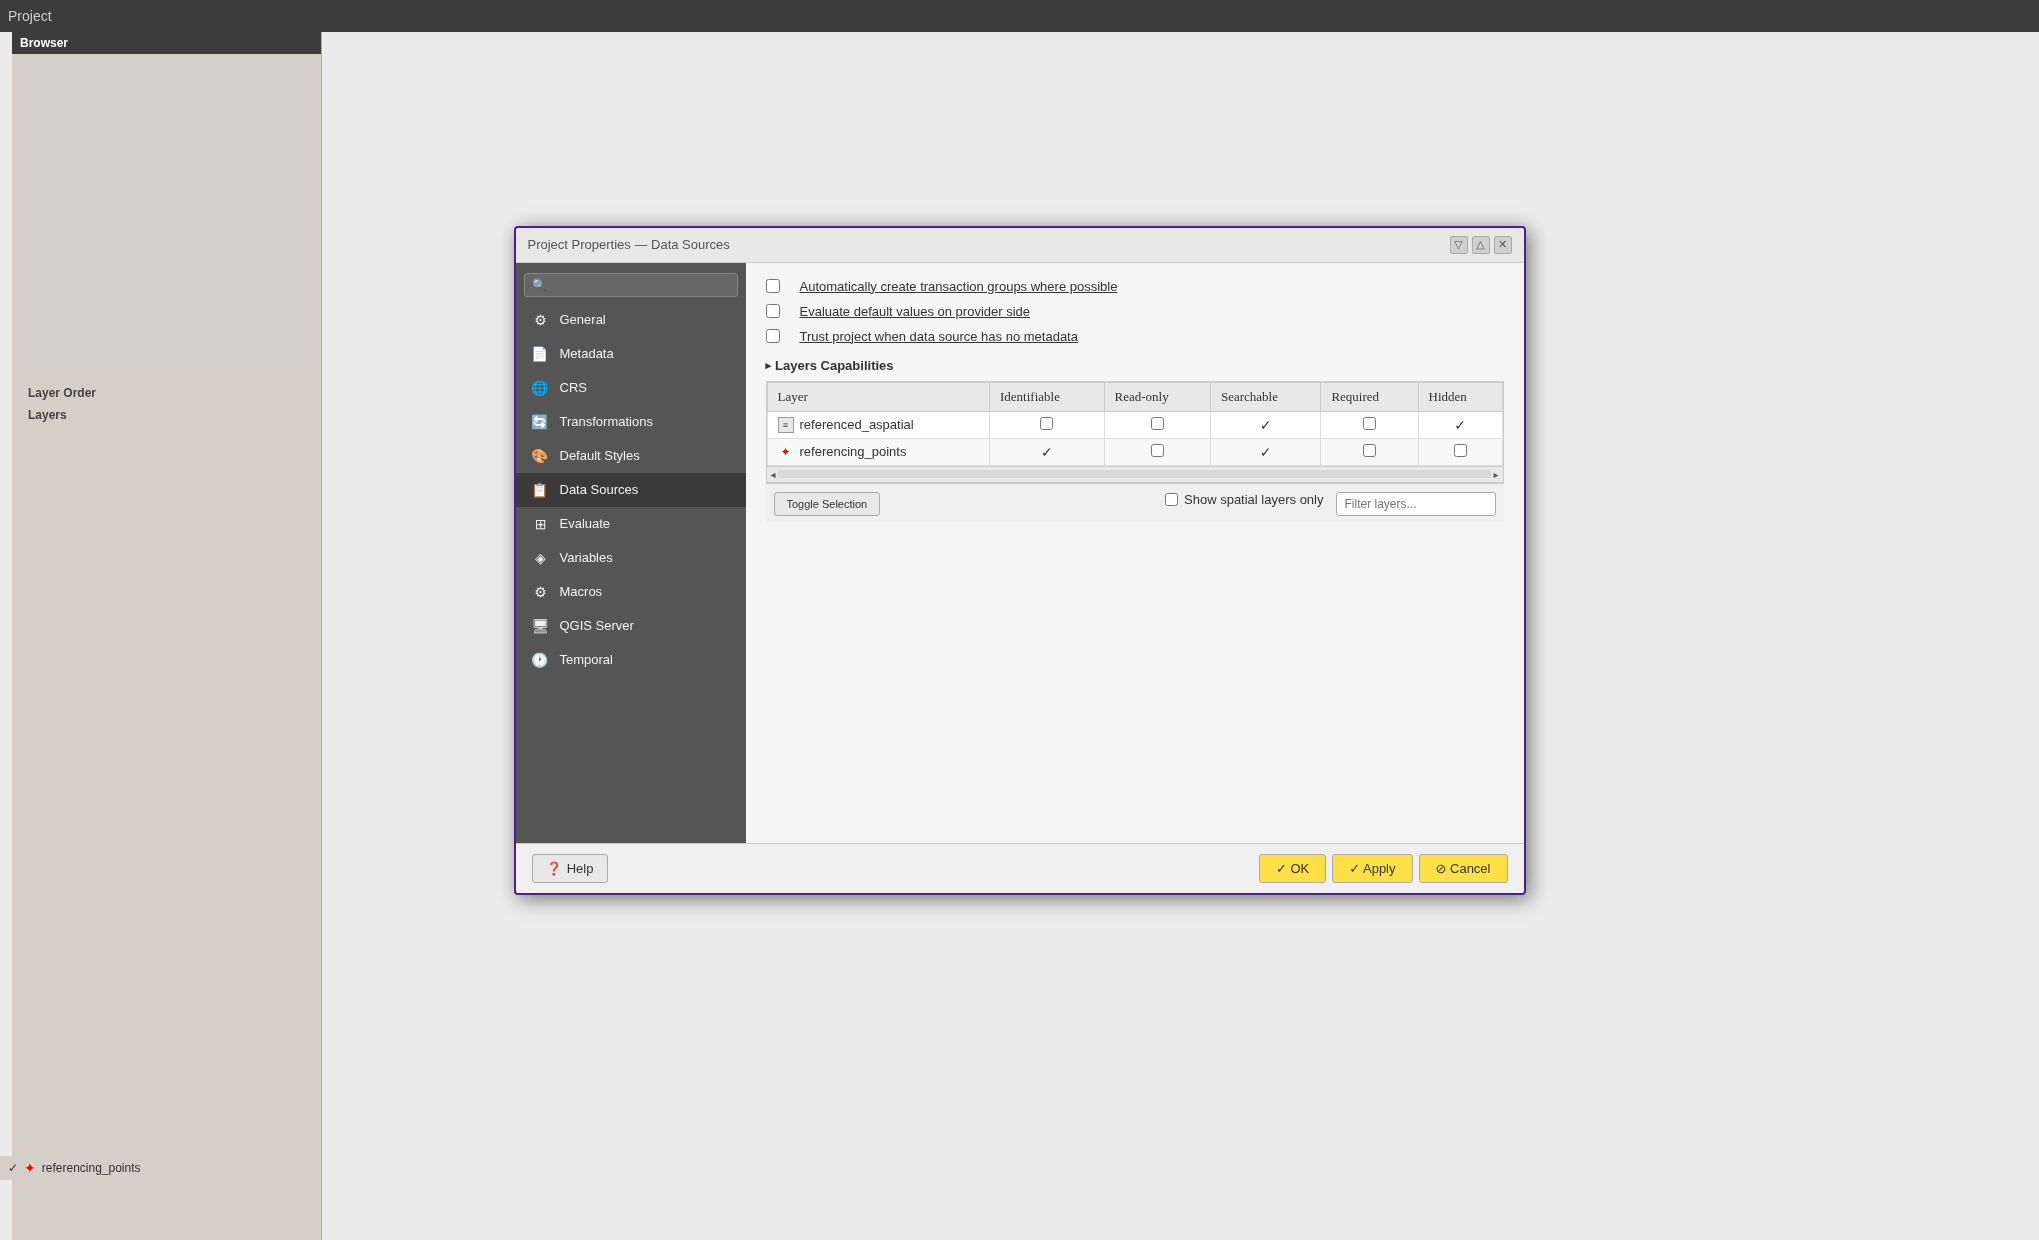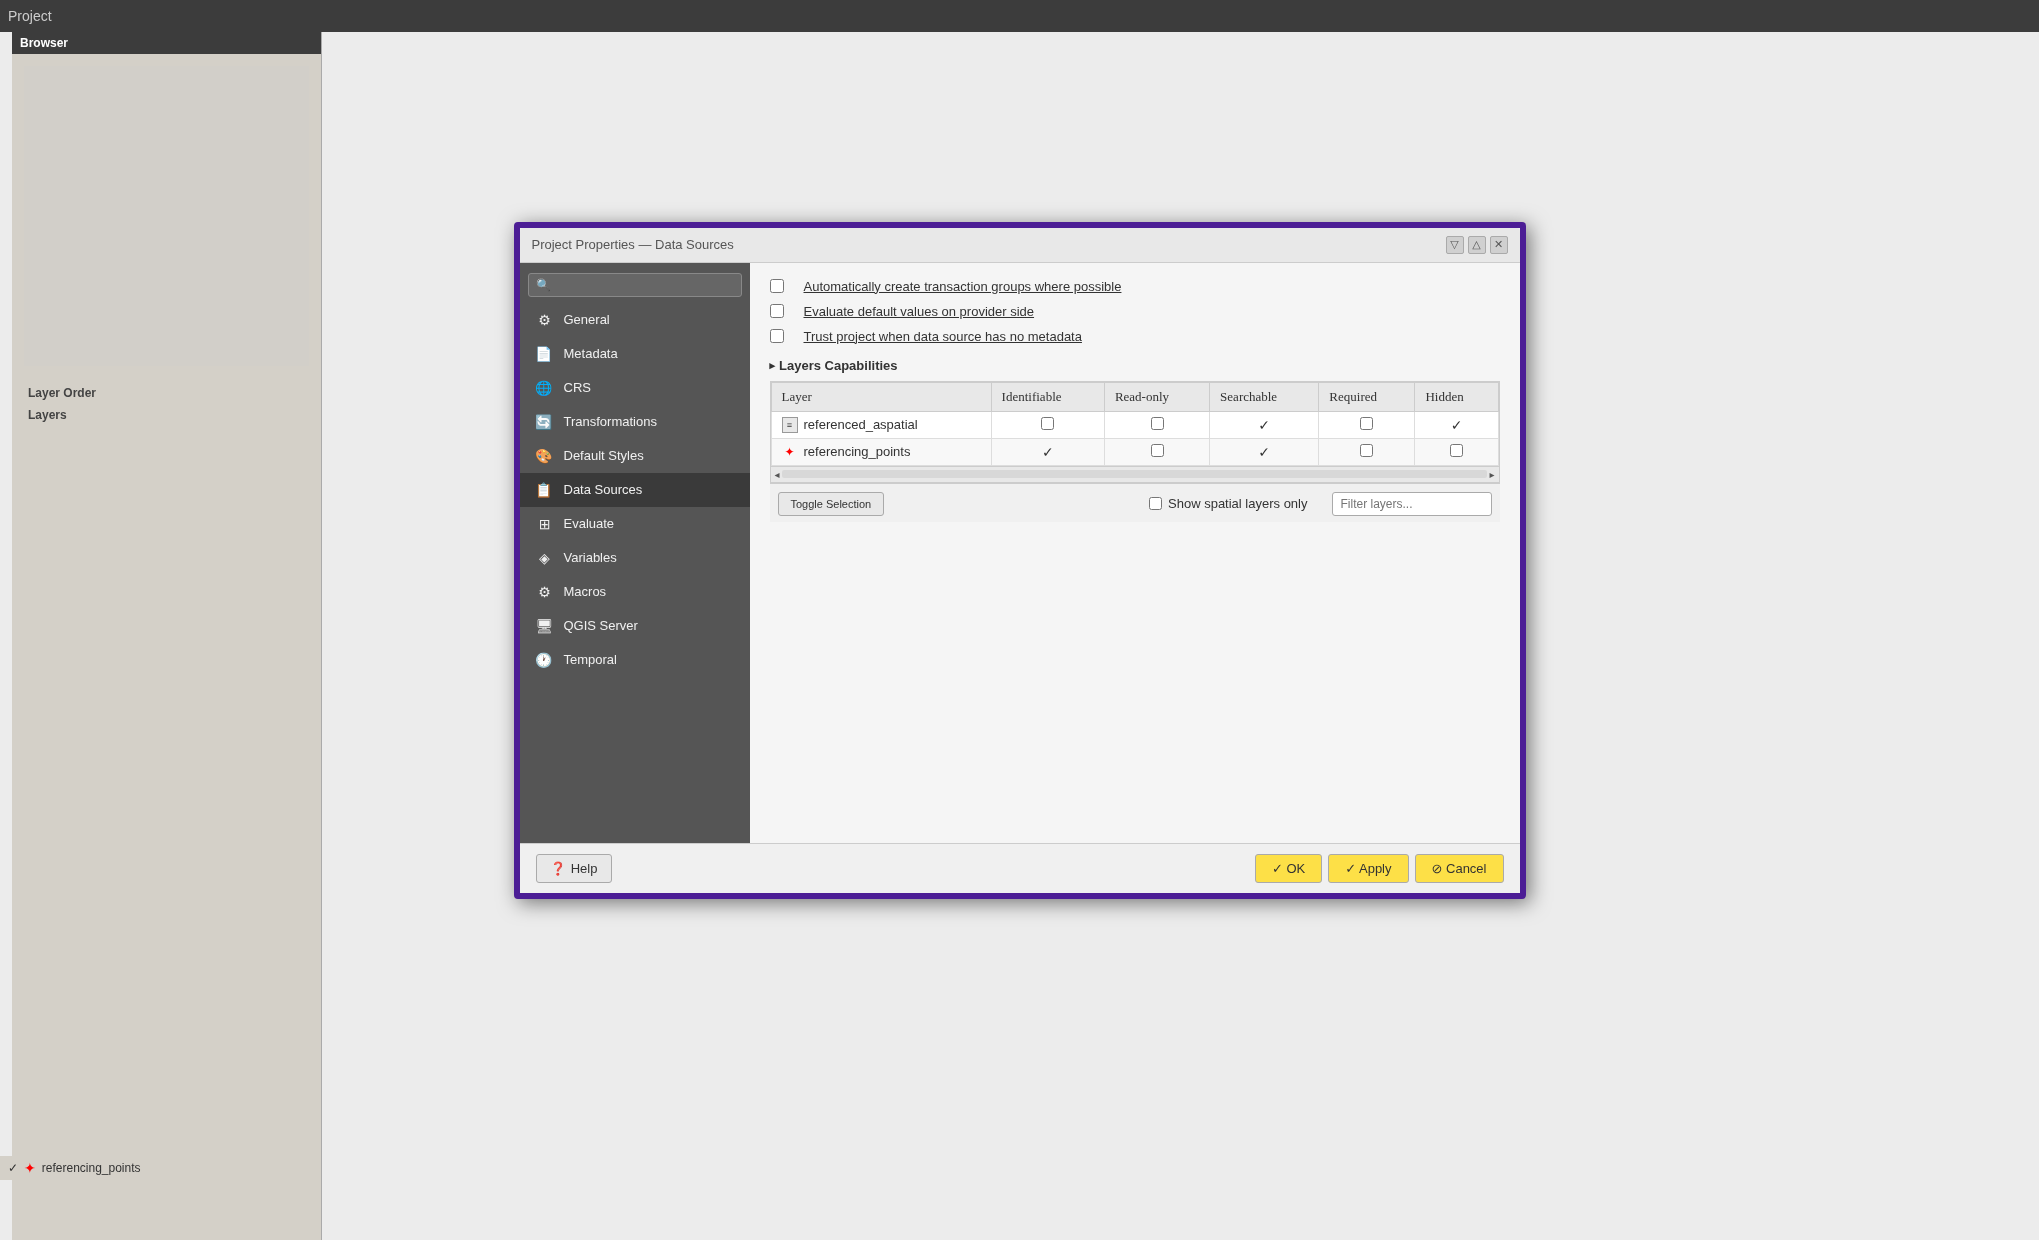--- a/index.html
+++ b/index.html
@@ -57,21 +57,21 @@
       width: 2039px;
       height: 1240px;
       display: flex;
       align-items: center;
       justify-content: center;
     }
 
     .dialog {
       width: 1012px;
       background: #f0f0f0;
-      border: 6px solid #4c1d95;
+      border: 2px solid #4c1d95;
       border-radius: 4px;
       box-shadow: 4px 4px 20px rgba(0,0,0,0.5);
       display: flex;
       flex-direction: column;
       position: relative;
       top: -60px;
     }
 
     .dialog-title-bar {
       background: #e8e8e8;
@@ -289,22 +289,22 @@
       border-radius: 3px;
       cursor: pointer;
       font-size: 11px;
       color: #333;
     }
 
     .spacer { flex: 1; }
 
     .filter-row {
       display: flex;
-      align-items: center;
-      gap: 24px;
+      align-items: flex-start;
+      gap: 12px;
       padding-left: 44px;
     }
 
     .spatial-check {
       display: flex;
       align-items: center;
       gap: 6px;
       font-size: 13px;
       color: #333;
     }

